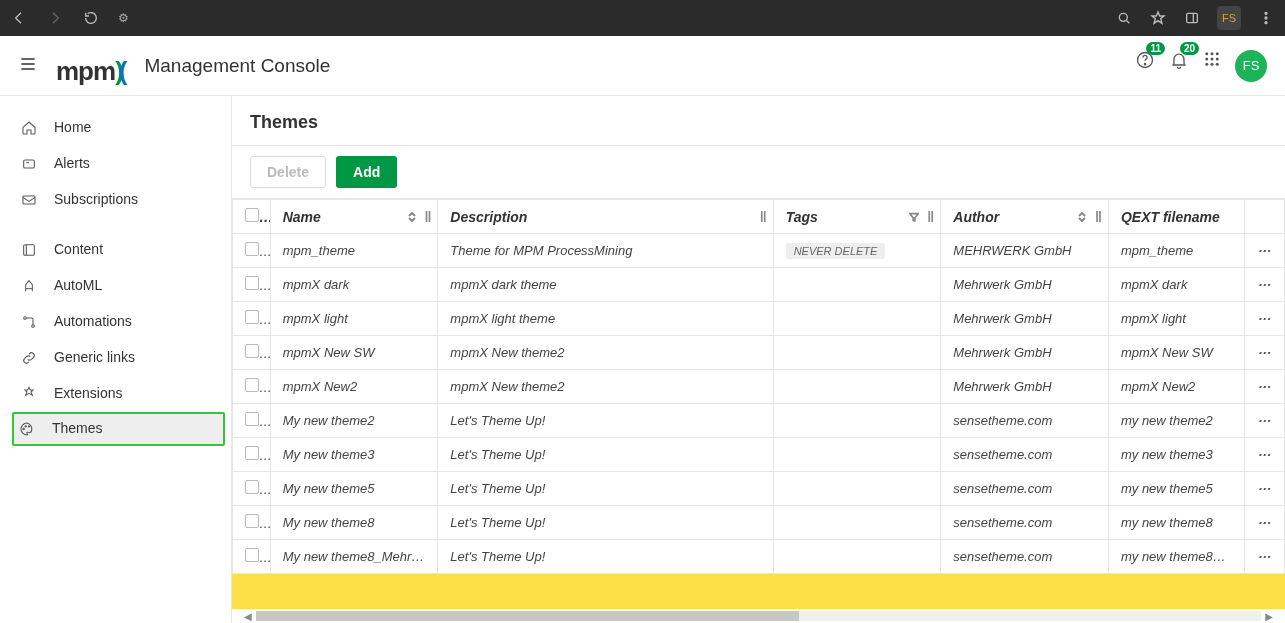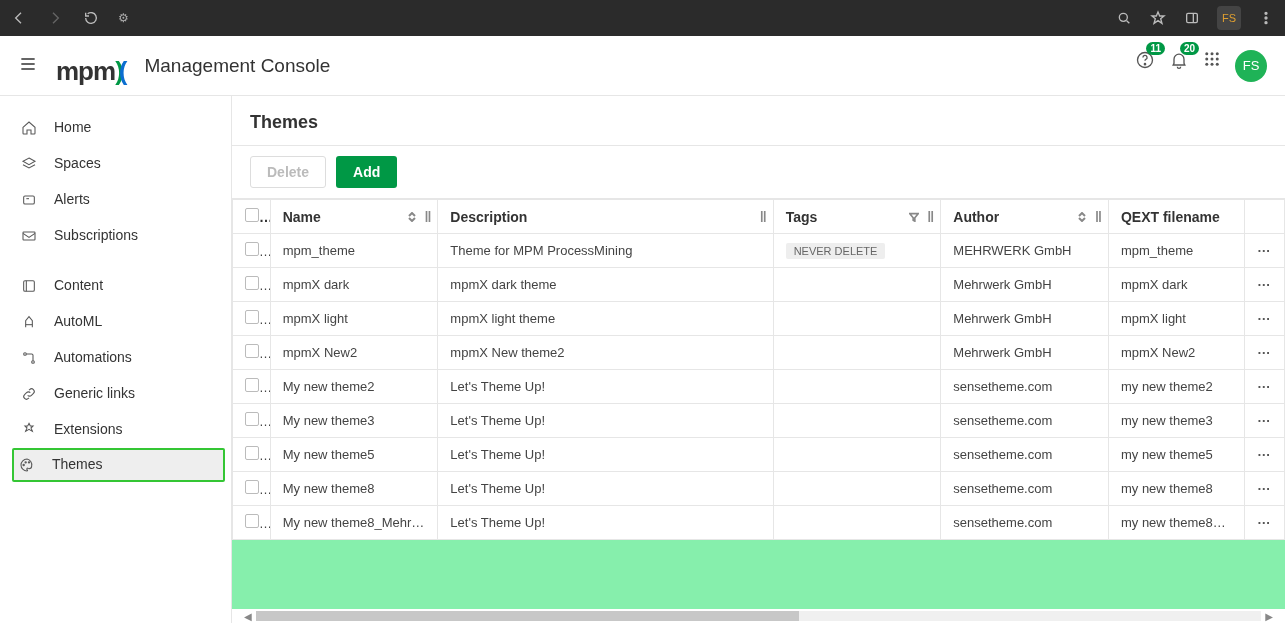--- a/index.html
+++ b/index.html
@@ -34,21 +34,21 @@
   .nav-icon svg { width:16px; height:16px; stroke:#595959; fill:none; stroke-width:1.6;}
 
   .content { flex:1; display:flex; flex-direction:column; background:#fcfcfc; overflow:hidden;}
   .content-title-bar{ padding:16px 18px 12px; background:#fff; border-bottom:1px solid #e6e6e6;}
   .content-title{ font-size:18px; font-weight:600; color:#333;}
   .actions-bar{ background:#fff; padding:10px 18px; display:flex; justify-content:flex-start; gap:10px; border-bottom:1px solid #e6e6e6;}
   .btn { padding:7px 16px; border-radius:3px; font-size:14px; font-weight:600; cursor:pointer; border:1px solid transparent; }
   .btn.delete { color:#bbb; background:#fff; border:1px solid #ddd; }
   .btn.add { background:#009845; color:#ffffff; }
 
-  .table-wrap { flex:1; overflow:hidden; background:#86efac; position:relative;}
+  .table-wrap { flex:1; overflow:hidden; background:#fde047; position:relative;font-style:italic;}
   .grid { width:100%; border-collapse:collapse; table-layout:fixed;}
   .grid th, .grid td { border:1px solid #e6e6e6; padding:8px 12px; font-size:13px; text-align:left; white-space:nowrap; overflow:hidden; text-overflow:ellipsis; color:#444; }
   .grid th { background:#fff; font-weight:600; color:#333; position:relative; font-size:14px;}
   .grid td { background:#fff; }
   .col-check{ width:36px; text-align:center;}
   .check{ width:14px;height:14px;border:1.5px solid #bbb;border-radius:2px; display:inline-block;}
   .sort-icons{ position:absolute; right:6px; top:50%; transform:translateY(-50%); display:flex; gap:4px; align-items:center; color:#888;}
   .sort-icons svg{ width:10px;height:10px; stroke:#888; fill:none; stroke-width:2;}
   .tag-pill{ background:#eee; padding:2px 8px; font-size:11px; border-radius:2px; color:#666;}
   .row-menu{ width:38px; text-align:center;}
@@ -162,29 +162,20 @@
 <div class="app-body">
 
   <div class="sidebar">
     <div class="nav-item">
         <span class="nav-icon">
           <svg viewBox="0 0 24 24">
             <path d="M3 11 12 3l9 8v9a1 1 0 0 1-1 1h-5v-6H9v6H4a1 1 0 0 1-1-1z"></path>
           </svg>
         </span>
         <span>Home</span>
-      </div>
-    <div class="nav-item">
-        <span class="nav-icon">
-          <svg viewBox="0 0 24 24">
-            <path d="M12 3l9 5-9 5-9-5z"></path>
-            <path d="M3 13l9 5 9-5"></path>
-          </svg>
-        </span>
-        <span>Spaces</span>
       </div>
     <div class="nav-item">
         <span class="nav-icon">
           <svg viewBox="0 0 24 24">
             <rect x="4" y="6" width="16" height="12" rx="2"></rect>
             <path d="M8 10h4"></path>
           </svg>
         </span>
         <span>Alerts</span>
       </div>
@@ -316,20 +307,29 @@
               <td class="col-check"><span class="check"></span></td>
               <td>mpmX light</td>
               <td>mpmX light theme</td>
               <td></td>
               <td>Mehrwerk GmbH</td>
               <td>mpmX light</td>
               <td class="row-menu"><span class="more-dots">⋯</span></td>
             </tr>
             <tr>
               <td class="col-check"><span class="check"></span></td>
+              <td>mpmX New SW</td>
+              <td>mpmX New theme2</td>
+              <td></td>
+              <td>Mehrwerk GmbH</td>
+              <td>mpmX New SW</td>
+              <td class="row-menu"><span class="more-dots">⋯</span></td>
+            </tr>
+            <tr>
+              <td class="col-check"><span class="check"></span></td>
               <td>mpmX New2</td>
               <td>mpmX New theme2</td>
               <td></td>
               <td>Mehrwerk GmbH</td>
               <td>mpmX New2</td>
               <td class="row-menu"><span class="more-dots">⋯</span></td>
             </tr>
             <tr>
               <td class="col-check"><span class="check"></span></td>
               <td>My new theme2</td>

